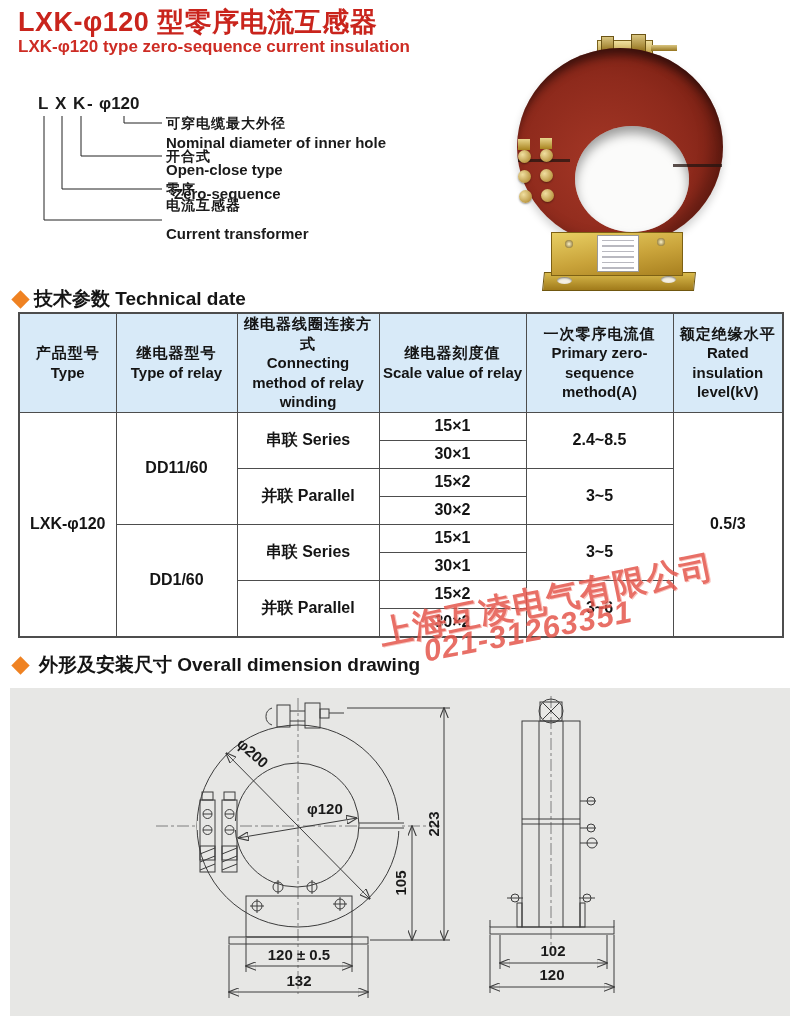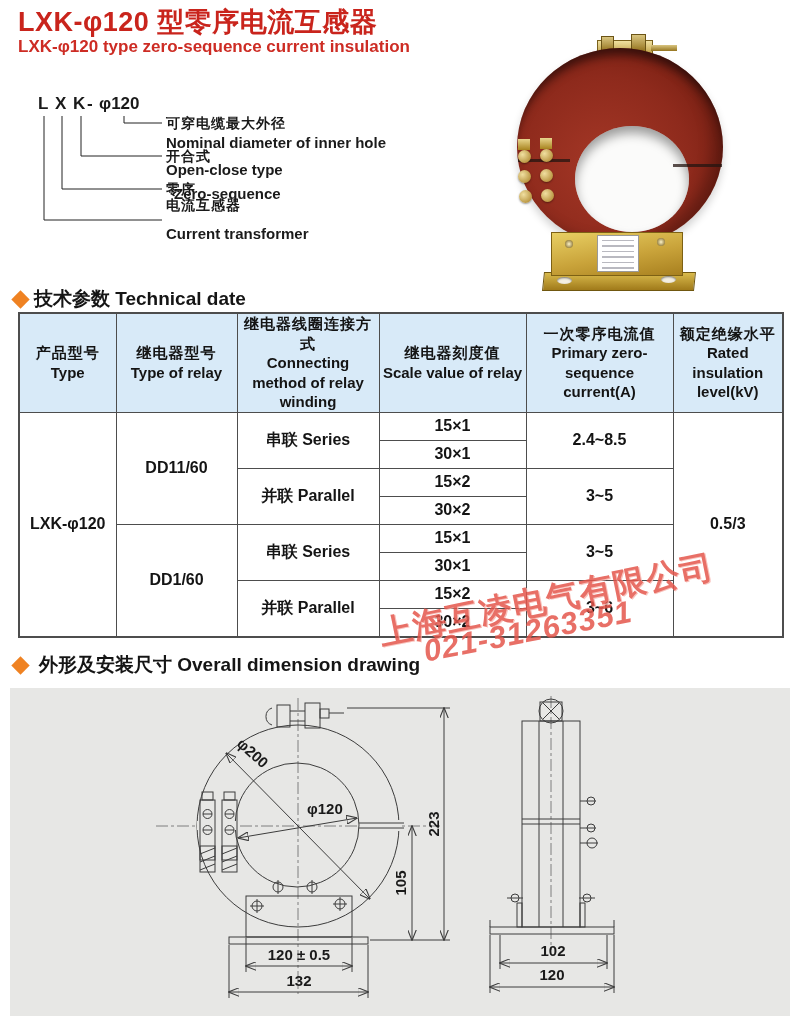--- a/index.html
+++ b/index.html
@@ -141,21 +141,21 @@
         <th>
             <span class="zh">继电器线圈连接方式</span>
             <span class="en">Connecting method of relay winding</span>
           </th>
         <th>
             <span class="zh">继电器刻度值</span>
             <span class="en">Scale value of relay</span>
           </th>
         <th>
             <span class="zh">一次零序电流值</span>
-            <span class="en">Primary zero-sequence current(A)</span>
+            <span class="en">Primary zero-sequence method(A)</span>
           </th>
         <th>
             <span class="zh">额定绝缘水平</span>
             <span class="en">Rated insulation level(kV)</span>
           </th>
       </tr>
     </thead>
     <tbody>
       <tr>
         <td rowspan="8">LXK-φ120</td>

